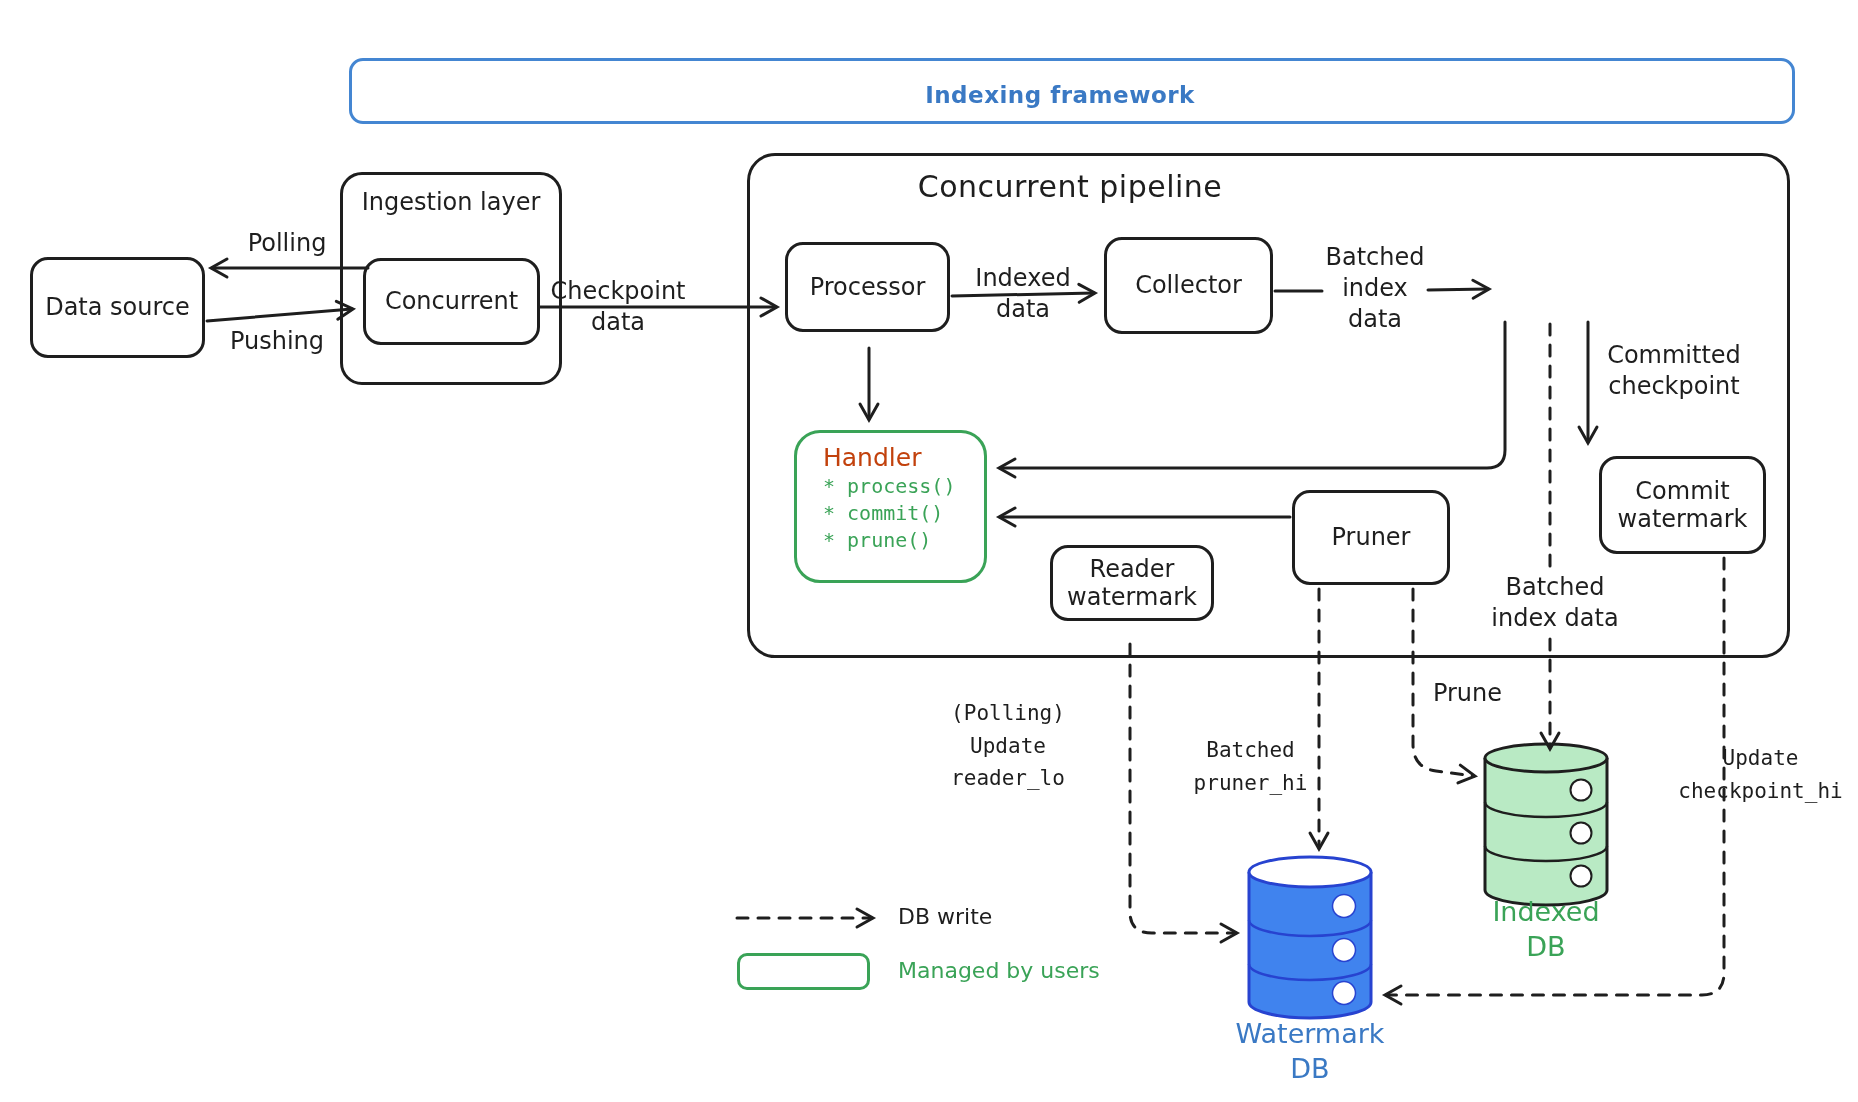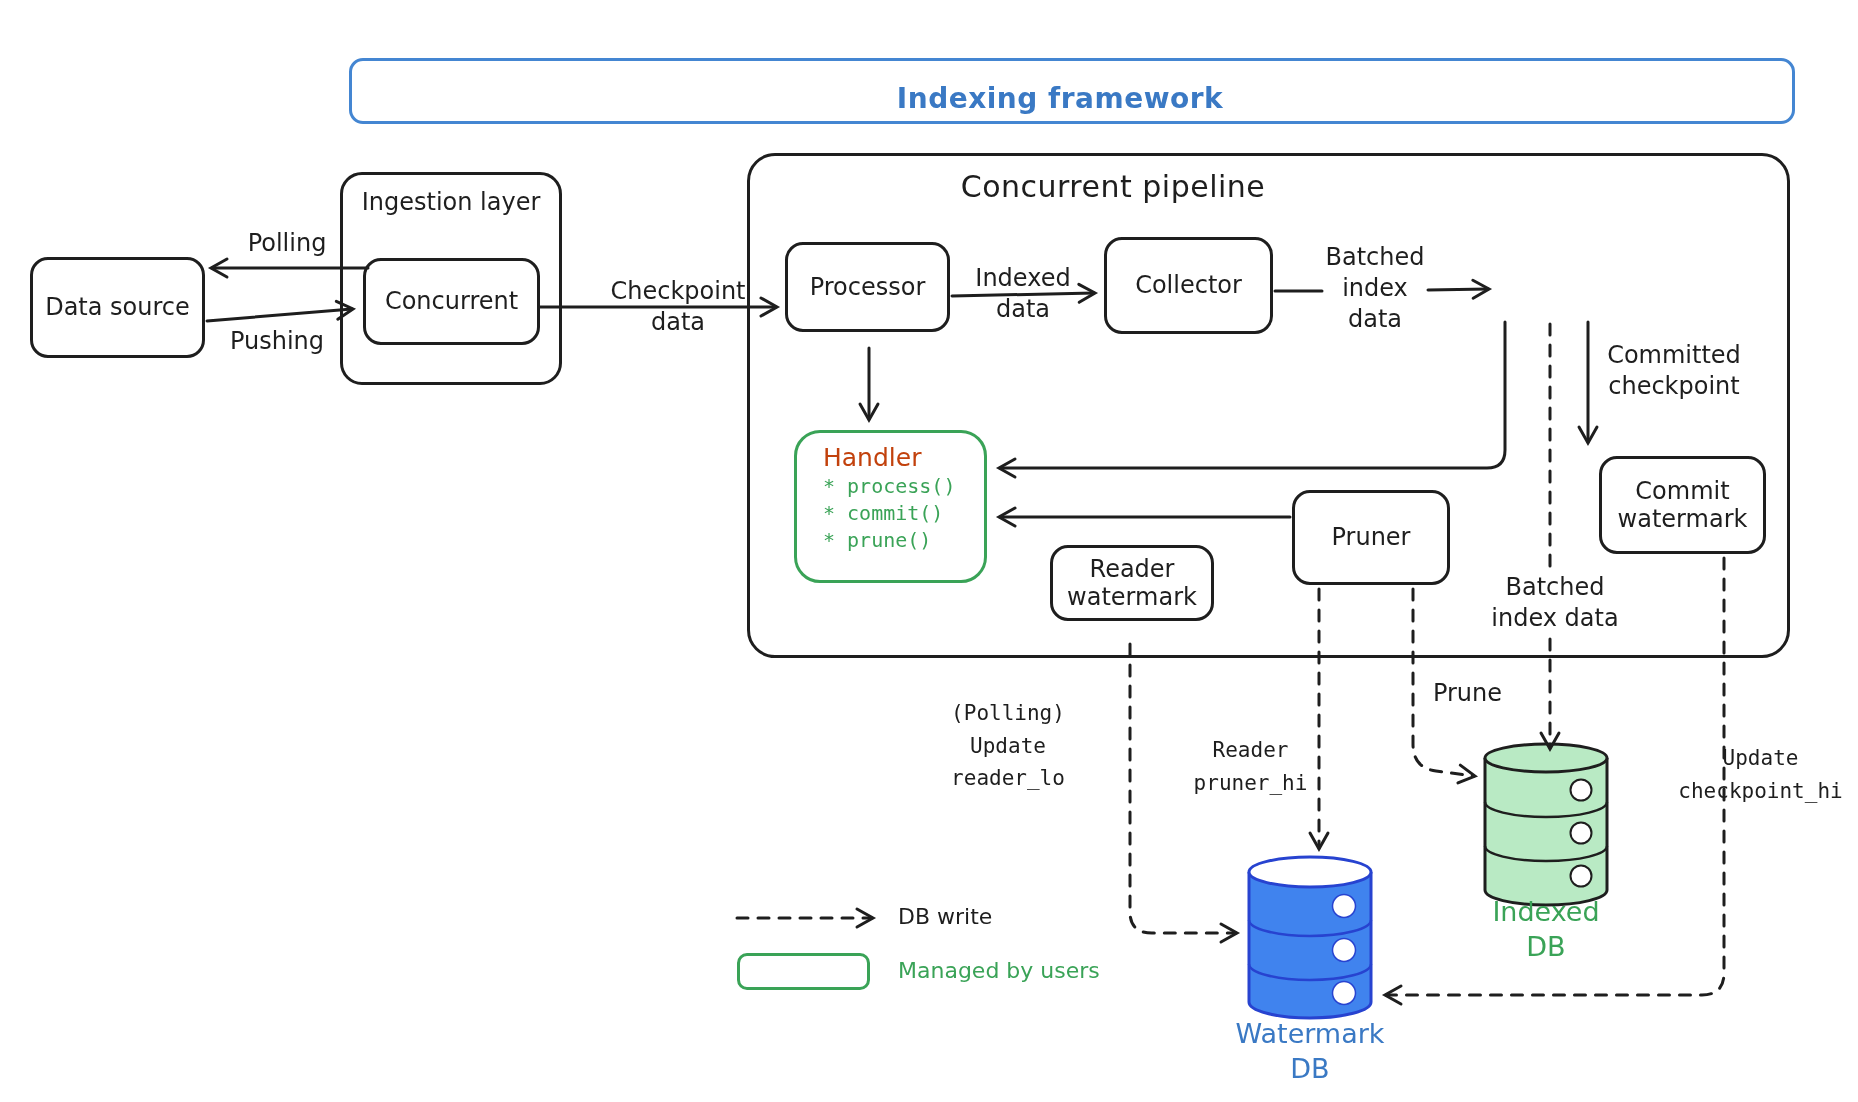--- a/index.html
+++ b/index.html
@@ -18,21 +18,21 @@
   .pipe-label{font-size:30px;text-align:center;letter-spacing:.5px;}
   .edge-label{font-size:24px;line-height:1.3;text-align:center;}
   .mono-label{font-family:"DejaVu Sans Mono",monospace;font-size:21px;line-height:1.55;text-align:center;}
   .handler-box{border:3px solid #3aa357;border-radius:26px;padding:10px 0 0 26px;
                display:block;text-align:left;}
   .handler-title{font-size:25px;color:#c2410c;margin-bottom:1px;}
   .handler-methods div{font-family:"DejaVu Sans Mono",monospace;font-size:20px;line-height:27px;color:#3aa357;white-space:pre;}
   .db-label{font-size:27px;line-height:1.3;text-align:center;font-weight:500;}
   .legend-text{font-size:22px;}
   .legend-box{border:3px solid #3aa357;border-radius:10px;}
-  .title-text{font-size:28px;font-weight:600;text-align:center;letter-spacing:.5px;}
+  .title-text{font-size:23px;font-weight:600;text-align:center;letter-spacing:.5px;}
   .bg-white{background:#ffffff;}
 </style>
 </head>
 <body>
 
 <div id="canvas">
 
   <svg class="layer" viewBox="0 0 1858 1102">
     <defs>
       <marker id="ah" viewBox="-22 -14 26 28" markerWidth="26" markerHeight="28" refX="-1" refY="0" orient="auto" markerUnits="userSpaceOnUse">
@@ -83,21 +83,21 @@
     </g>
   </svg>
 
   <div class="abs title-box" style="left:349px;top:58px;width:1446px;height:66px;"></div>
   <div class="abs title-text blue-text" style="left:810px;top:82px;width:500px;">Indexing framework</div>
 
   <div class="abs frame" style="left:340px;top:172px;width:222px;height:213px;border-radius:22px;"></div>
   <div class="abs group-label" style="left:345px;top:188px;width:212px;">Ingestion layer</div>
 
   <div class="abs frame" style="left:747px;top:153px;width:1043px;height:505px;"></div>
-  <div class="abs pipe-label" style="left:913px;top:169px;width:400px;">Concurrent pipeline</div>
+  <div class="abs pipe-label" style="left:870px;top:169px;width:400px;">Concurrent pipeline</div>
 
   <div class="abs box" style="left:30px;top:257px;width:175px;height:101px;">
     <div class="lbl">Data source</div>
   </div>
 
   <div class="abs box" style="left:363px;top:258px;width:177px;height:87px;">
     <div class="lbl">Concurrent</div>
   </div>
 
   <div class="abs box" style="left:785px;top:242px;width:165px;height:90px;">
@@ -125,27 +125,27 @@
   <div class="abs box" style="left:1050px;top:545px;width:164px;height:76px;">
     <div class="lbl">Reader watermark</div>
   </div>
 
   <div class="abs box" style="left:1599px;top:456px;width:167px;height:98px;">
     <div class="lbl">Commit watermark</div>
   </div>
 
   <div class="abs edge-label" style="left:227px;top:228px;width:120px;">Polling</div>
   <div class="abs edge-label" style="left:217px;top:326px;width:120px;">Pushing</div>
-  <div class="abs edge-label" style="left:608px;top:276px;width:140px;">Checkpoint data</div>
+  <div class="abs edge-label" style="left:548px;top:276px;width:140px;">Checkpoint data</div>
   <div class="abs edge-label" style="left:968px;top:263px;width:110px;">Indexed data</div>
   <div class="abs edge-label" style="left:1325px;top:242px;width:100px;">Batched index data</div>
   <div class="abs edge-label" style="left:1604px;top:340px;width:140px;">Committed checkpoint</div>
   <div class="abs edge-label bg-white" style="left:1480px;top:572px;width:150px;">Batched index data</div>
   <div class="abs mono-label" style="left:941px;top:697px;width:134px;">(Polling) Update reader_lo</div>
-  <div class="abs mono-label" style="left:1188px;top:734px;width:125px;">Reader pruner_hi</div>
+  <div class="abs mono-label" style="left:1188px;top:734px;width:125px;">Batched pruner_hi</div>
   <div class="abs edge-label" style="left:1420px;top:678px;width:95px;">Prune</div>
   <div class="abs mono-label" style="left:1668px;top:742px;width:185px;">Update checkpoint_hi</div>
 
   <div class="abs db-label blue-text" style="left:1230px;top:1016px;width:160px;">Watermark DB</div>
   <div class="abs db-label green-text" style="left:1486px;top:894px;width:120px;">Indexed DB</div>
 
   <div class="abs legend-text" style="left:898px;top:904px;width:200px;">DB write</div>
   <div class="abs legend-box" style="left:737px;top:953px;width:133px;height:37px;"></div>
   <div class="abs legend-text green-text" style="left:898px;top:958px;width:260px;">Managed by users</div>
 

